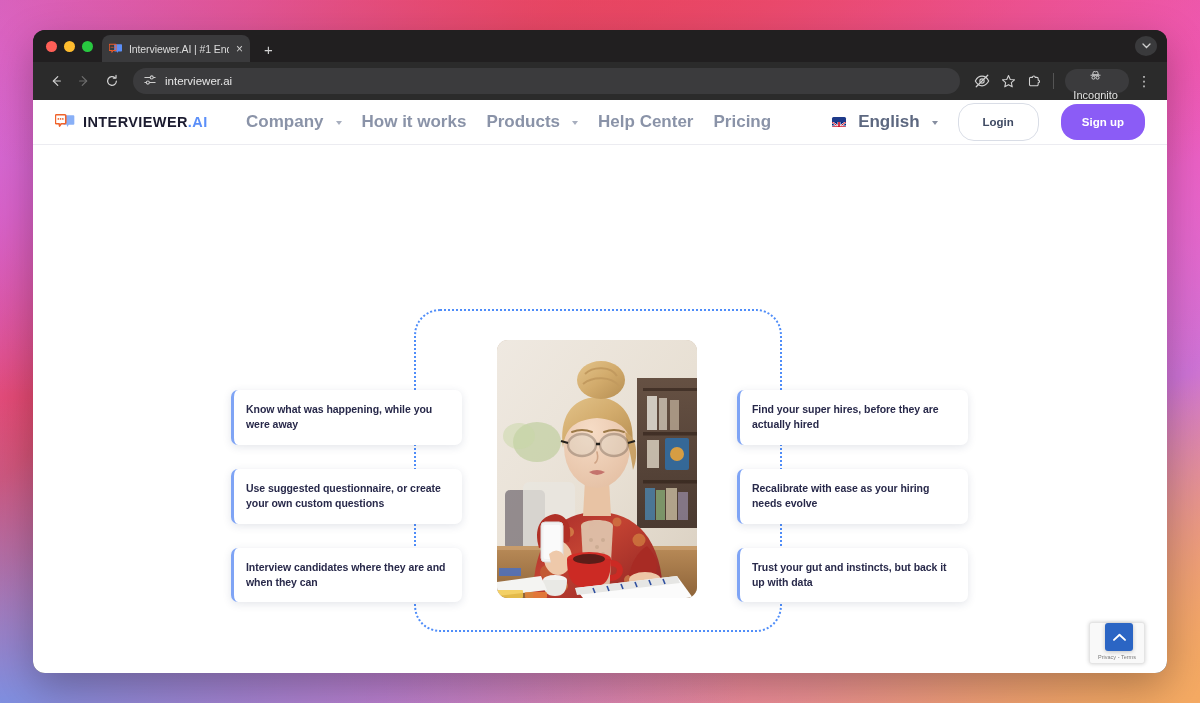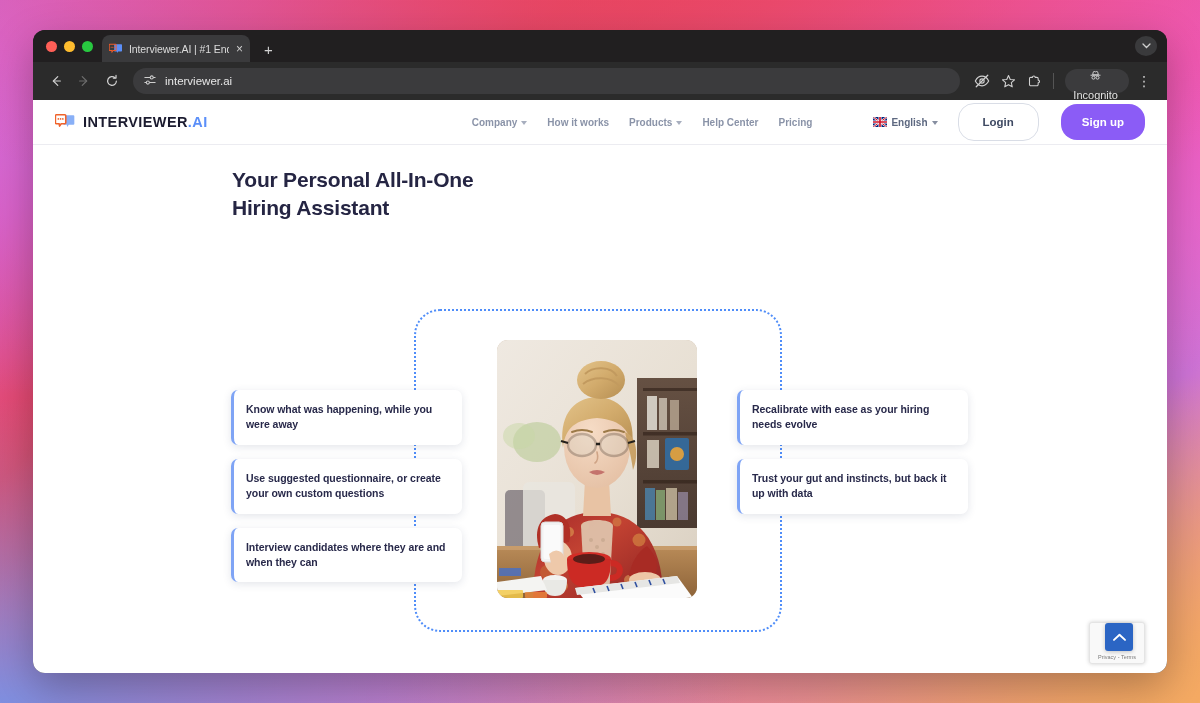--- a/index.html
+++ b/index.html
@@ -214,26 +214,26 @@
   }
   .brand-text .ai { color: #5b8ff9; }
 
   .site-nav {
     margin-left: auto;
     display: flex;
     align-items: center;
     gap: 20px;
   }
   .nav-item {
-    font-size: 10px;
+    font-size: 17px;
     color: #8a93a8;
     font-weight: bold;
     display: flex;
     align-items: center;
-    gap: 4px;
+    gap: 12px;
     cursor: pointer;
     white-space: nowrap;
   }
   .nav-item.dark { color: #5d6880; padding-left: 41px; }
   .caret-dn {
     display: inline-block;
     width: 0; height: 0;
     border-left: 3.5px solid transparent;
     border-right: 3.5px solid transparent;
     border-top: 4px solid currentColor;
@@ -319,21 +319,21 @@
   .cards-left { left: 198px; top: 290px; }
   .cards-right { left: 704px; top: 290px; }
 
   .feature-card {
     position: relative;
     background: #ffffff;
     border-radius: 7px;
     border-left: 3px solid #7fa4f5;
     box-shadow: 0 2px 9px rgba(40,55,90,0.13);
     padding: 12px 13px 13px 12px;
-    margin-bottom: 14px;
+    margin-bottom: 24px;
     min-height: 51px;
     display: flex;
     align-items: center;
   }
   .feature-card-text {
     font-size: 10.5px;
     font-weight: bold;
     line-height: 1.42;
     color: #28294a;
     letter-spacing: -0.05px;
@@ -528,22 +528,20 @@
             </span>
             <span>English</span>
             <i class="caret-dn"></i>
           </span>
 
           <button class="btn-login">Login</button>
           <button class="btn-signup">Sign up</button>
         </nav>
       </div>
 
-      <h1 class="hero-title">Your Personal All-In-One
-Hiring Assistant</h1>
 
       <div class="dashed-frame"></div>
 
       <div class="hero-photo">
         <svg viewBox="0 0 200 258" preserveAspectRatio="xMidYMid slice">
           <defs>
             <linearGradient id="bgwall" x1="0" y1="0" x2="1" y2="1">
               <stop offset="0%" stop-color="#efe9e1"></stop>
               <stop offset="55%" stop-color="#e8e0d4"></stop>
               <stop offset="100%" stop-color="#d9cfc0"></stop>
@@ -690,20 +688,23 @@
         <div class="feature-card">
           <span class="feature-card-text">Use suggested questionnaire, or create your own custom questions</span>
         </div>
         <div class="feature-card">
           <span class="feature-card-text">Interview candidates where they are and when they can</span>
         </div>
       </div>
 
       <div class="cards-right">
         <div class="feature-card">
+          <span class="feature-card-text">Find your super hires, before they are actually hired</span>
+        </div>
+        <div class="feature-card">
           <span class="feature-card-text">Recalibrate with ease as your hiring needs evolve</span>
         </div>
         <div class="feature-card">
           <span class="feature-card-text">Trust your gut and instincts, but back it up with data</span>
         </div>
       </div>
 
       <div class="recaptcha-badge">
         <span>
           <svg width="22" height="22" viewBox="0 0 24 24">

